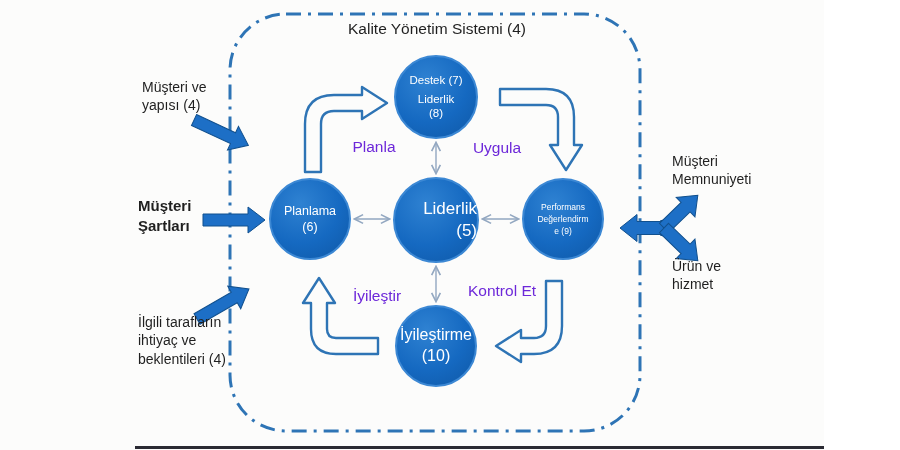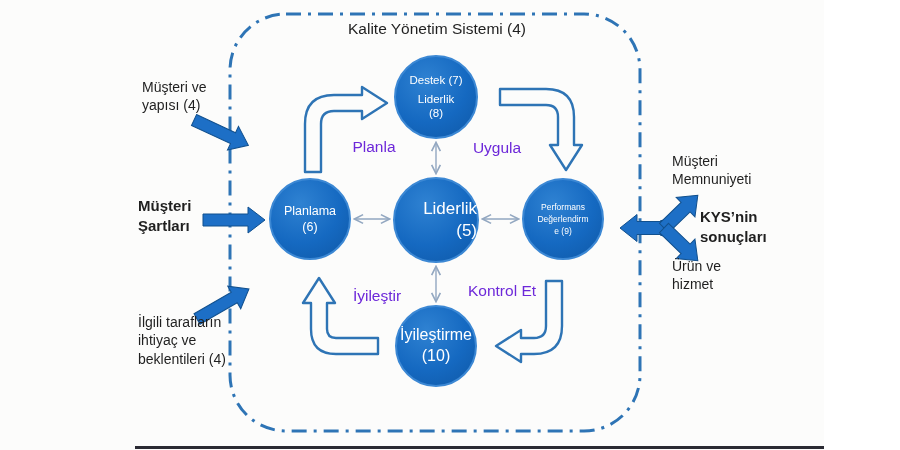--- a/index.html
+++ b/index.html
@@ -136,22 +136,18 @@
   <div class="annot an-l3">
     <div>İlgili tarafların</div>
     <div>ihtiyaç ve</div>
     <div>beklentileri (4)</div>
   </div>
 
   <div class="annot an-r1">
     <div>Müşteri</div>
     <div>Memnuniyeti</div>
   </div>
-  <div class="annot bold an-r2">
-    <div>KYS’nin</div>
-    <div>sonuçları</div>
-  </div>
   <div class="annot an-r3">
     <div>Ürün ve</div>
     <div>hizmet</div>
   </div>
 
 </div>
 
 </body></html>

